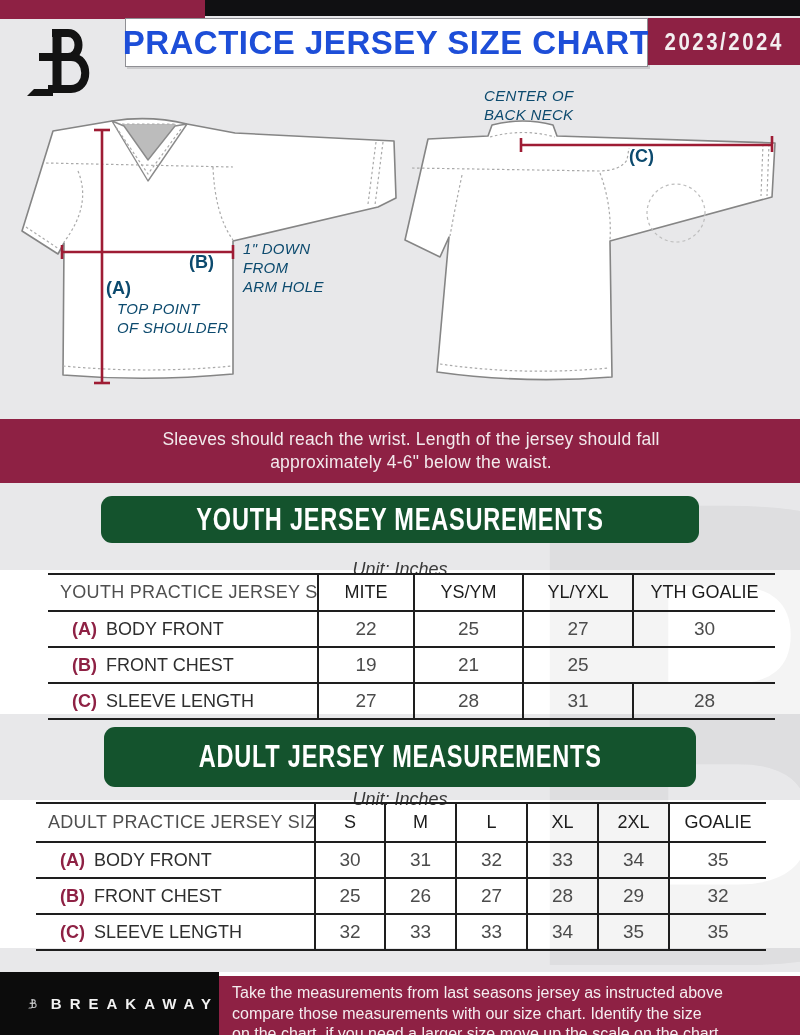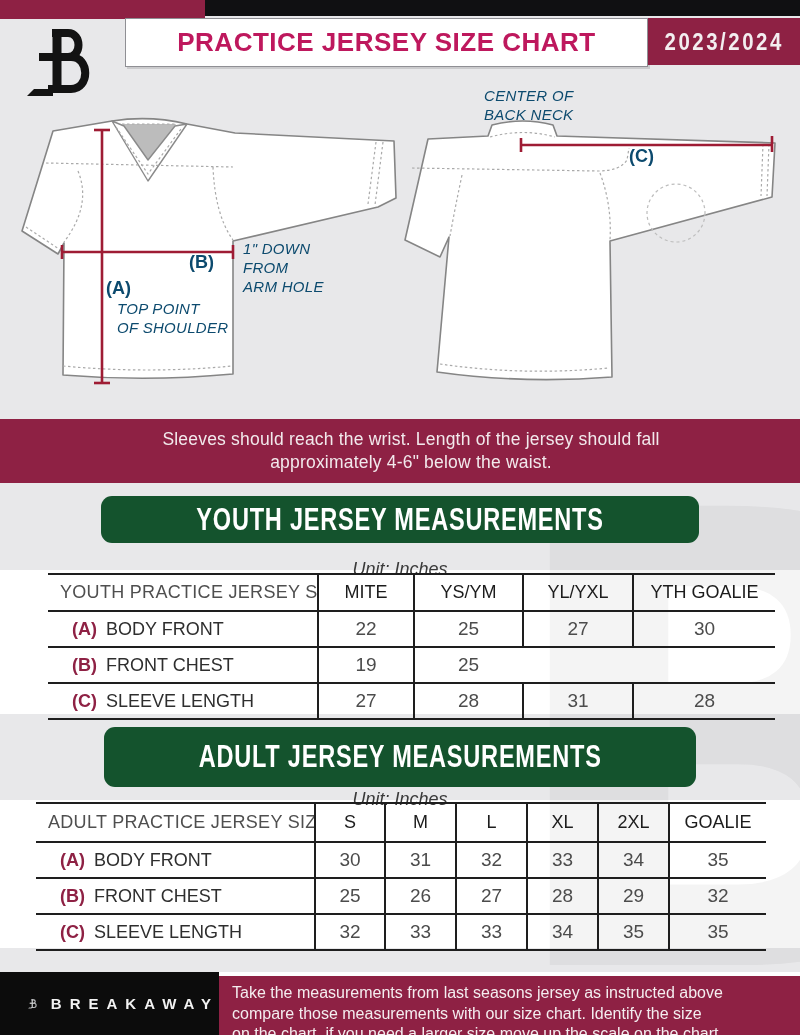--- a/index.html
+++ b/index.html
@@ -8,21 +8,21 @@
   .abs{position:absolute;}
   .band{position:absolute;left:0;width:800px;}
   .gray{background:#e8e8ea;}
 
   
   .topbar-black{left:200px;top:0;width:600px;height:16px;background:#101012;}
   .topbar-maroon{left:0;top:0;width:205px;height:19px;background:#8e2144;}
   .titlebox{left:125px;top:18px;width:523px;height:49px;background:#ffffff;
             border:1px solid #8f8f94;display:flex;align-items:center;justify-content:center;
             box-sizing:border-box;box-shadow:2px 2px 0 rgba(0,0,0,0.12);}
-  .titlebox span{font-size:26px;font-weight:bold;color:#be185d;letter-spacing:0.5px;white-space:nowrap;}
+  .titlebox span{font-size:33px;font-weight:bold;color:#1d4ed8;letter-spacing:0.5px;white-space:nowrap;}
   .seasonbox{left:648px;top:18px;width:152px;height:47px;background:#8e2144;
              display:flex;align-items:center;justify-content:center;}
   .seasonbox span{display:inline-block;color:#f3eef0;font-weight:bold;font-size:24px;
                   letter-spacing:3px;transform:scaleX(0.85);white-space:nowrap;}
 
   
   .dlab{position:absolute;color:#0c4a6e;}
   .dtag{font-weight:bold;font-size:18px;}
   .ddesc{font-style:italic;font-size:15px;line-height:19px;white-space:pre-line;letter-spacing:0.3px;}
 
@@ -182,20 +182,21 @@
   <div class="trow yg h34">
     <div class="cell rowlbl"><span class="rtag">(A)</span><span>BODY FRONT</span></div>
     <div class="cell vc val">22</div>
     <div class="cell vc val">25</div>
     <div class="cell vc val">27</div>
     <div class="cell vc val">30</div>
   </div>
   <div class="trow yg h34">
     <div class="cell rowlbl"><span class="rtag">(B)</span><span>FRONT CHEST</span></div>
     <div class="cell vc val">19</div>
+    <div class="cell vc val">21</div>
     <div class="cell vc val">25</div>
   </div>
   <div class="trow yg h34 last">
     <div class="cell rowlbl"><span class="rtag">(C)</span><span>SLEEVE LENGTH</span></div>
     <div class="cell vc val">27</div>
     <div class="cell vc val">28</div>
     <div class="cell vc val">31</div>
     <div class="cell vc val">28</div>
   </div>
 </div>

